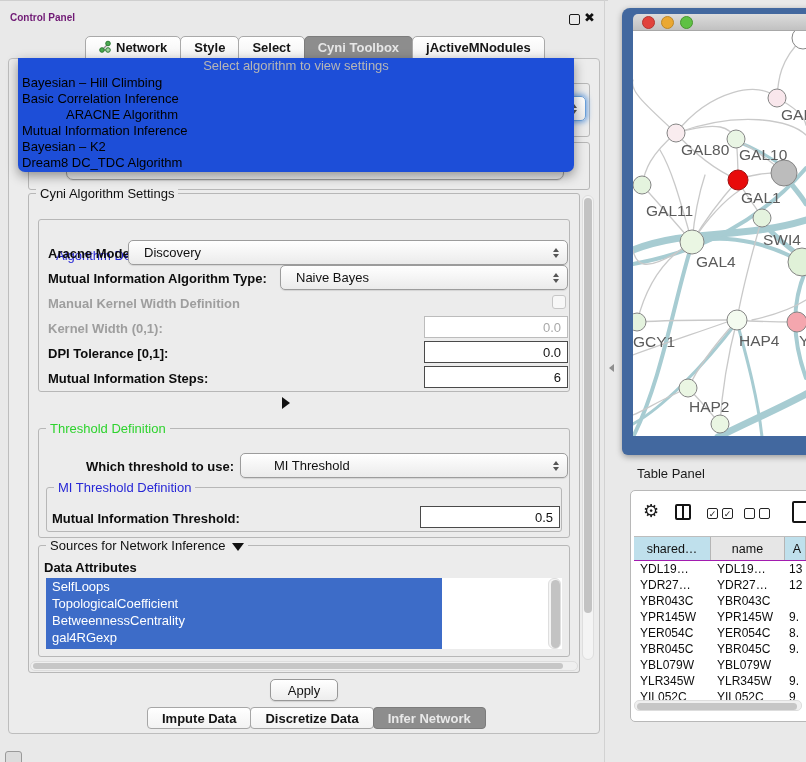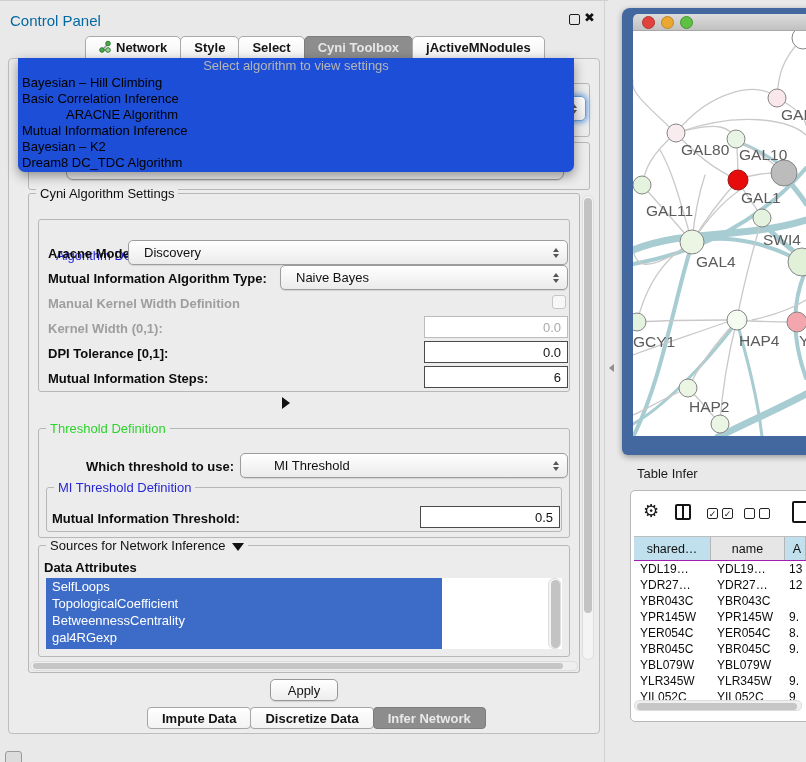--- a/index.html
+++ b/index.html
@@ -5,21 +5,21 @@
   * { margin:0; padding:0; box-sizing:border-box; }
   html,body { background:#e9e9e9; }
   #root {
     position:relative; width:806px; height:762px; overflow:hidden;
     background:#e9e9e9; font-family:"Liberation Sans",sans-serif; color:#111;
   }
 
   
   #cp-titlebar { position:absolute; left:0; top:0; width:608px; height:31px;
     border-top:1px solid #cfcfcf; }
-  #cp-title { position:absolute; left:10px; top:11px; font-size:15px; color:#0369a1; }
+  #cp-title { position:absolute; left:10px; top:11px; font-size:10px; color:#701a75;font-weight:bold; }
   .float-ic { position:absolute; left:569px; top:13px; width:11px; height:11px;
     border:1.5px solid #1a1a1a; border-radius:2px; }
   .close-ic { position:absolute; left:584px; top:9px; font-size:13px; font-weight:bold;
     font-family:"DejaVu Sans",sans-serif; color:#111; }
 
   #cp-tabs { position:absolute; left:86px; top:36px; height:23px; display:flex; }
   .tab { height:23px; display:flex; align-items:center; gap:5px; padding:0 13px;
     background:linear-gradient(#ffffff,#f3f3f3); border:1px solid #a9a9a9;
     border-radius:5px 5px 0 0; margin-left:-1px; font-size:13px; font-weight:bold; color:#151515; }
   .tab.sel { background:#8d8d8d; border-color:#7d7d7d; color:#e7e7e7; }
@@ -353,21 +353,21 @@
         <text x="646" y="216">GAL11</text>
         <text x="763" y="245">SWI4</text>
         <text x="696" y="267">GAL4</text>
         <text x="633" y="347">GCY1</text>
         <text x="739" y="346">HAP4</text>
         <text x="799" y="346">Y</text>
         <text x="689" y="412">HAP2</text>
       </svg>
   </div>
 
-  <div id="tp-title">Table Infer</div>
+  <div id="tp-title">Table Panel</div>
   <div id="table-panel"></div>
   <div class="gear">⚙</div>
   <div class="split-ic">
       <div></div>
     </div>
   <div class="cb" style="left:707px;top:508px;">✓</div>
   <div class="cb" style="left:722px;top:508px;">✓</div>
   <div class="cb" style="left:744px;top:508px;"></div>
   <div class="cb" style="left:759px;top:508px;"></div>
   <div class="doc-ic"></div>

